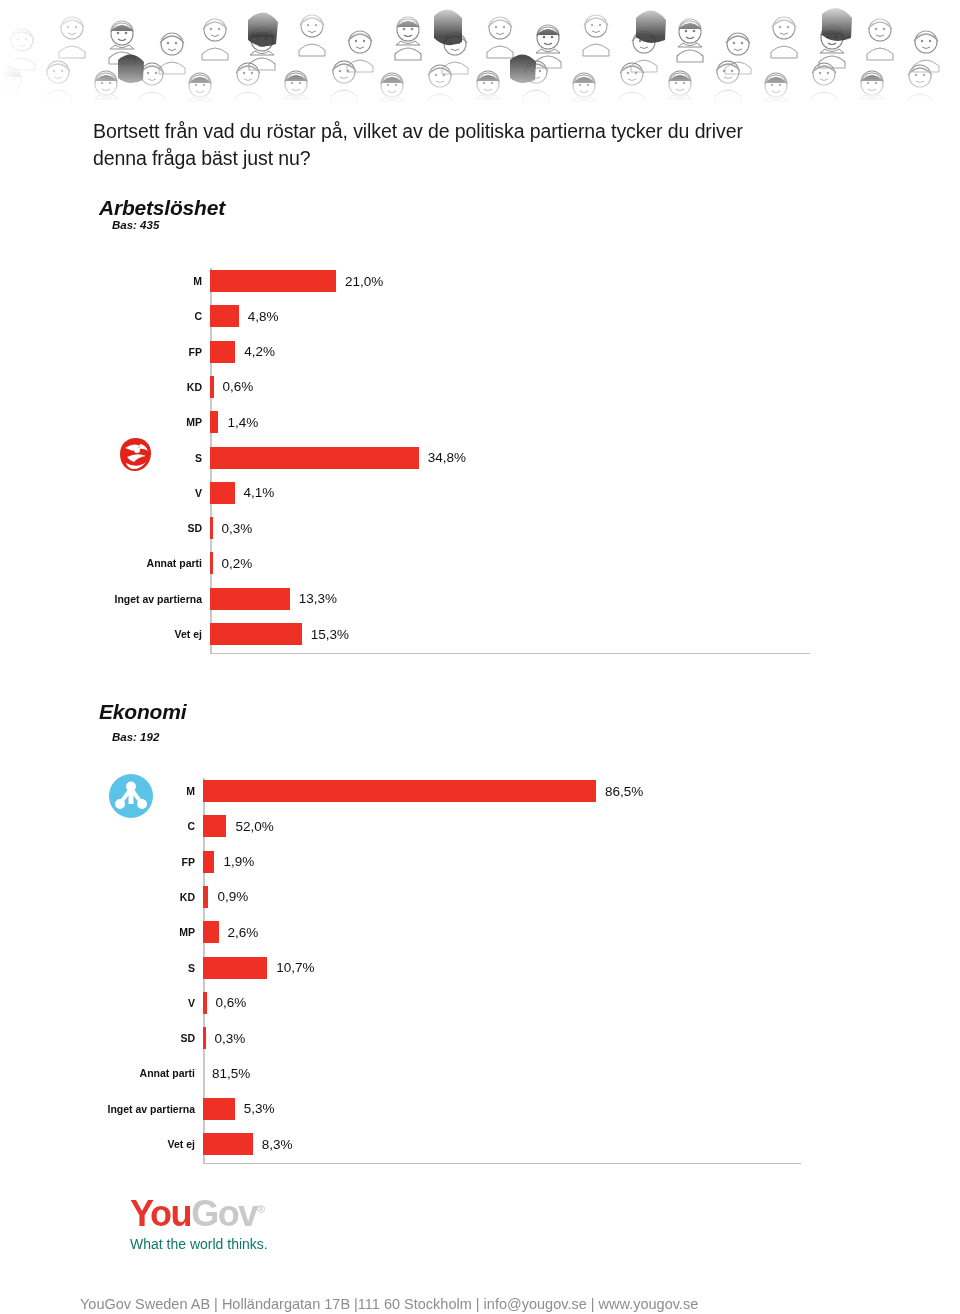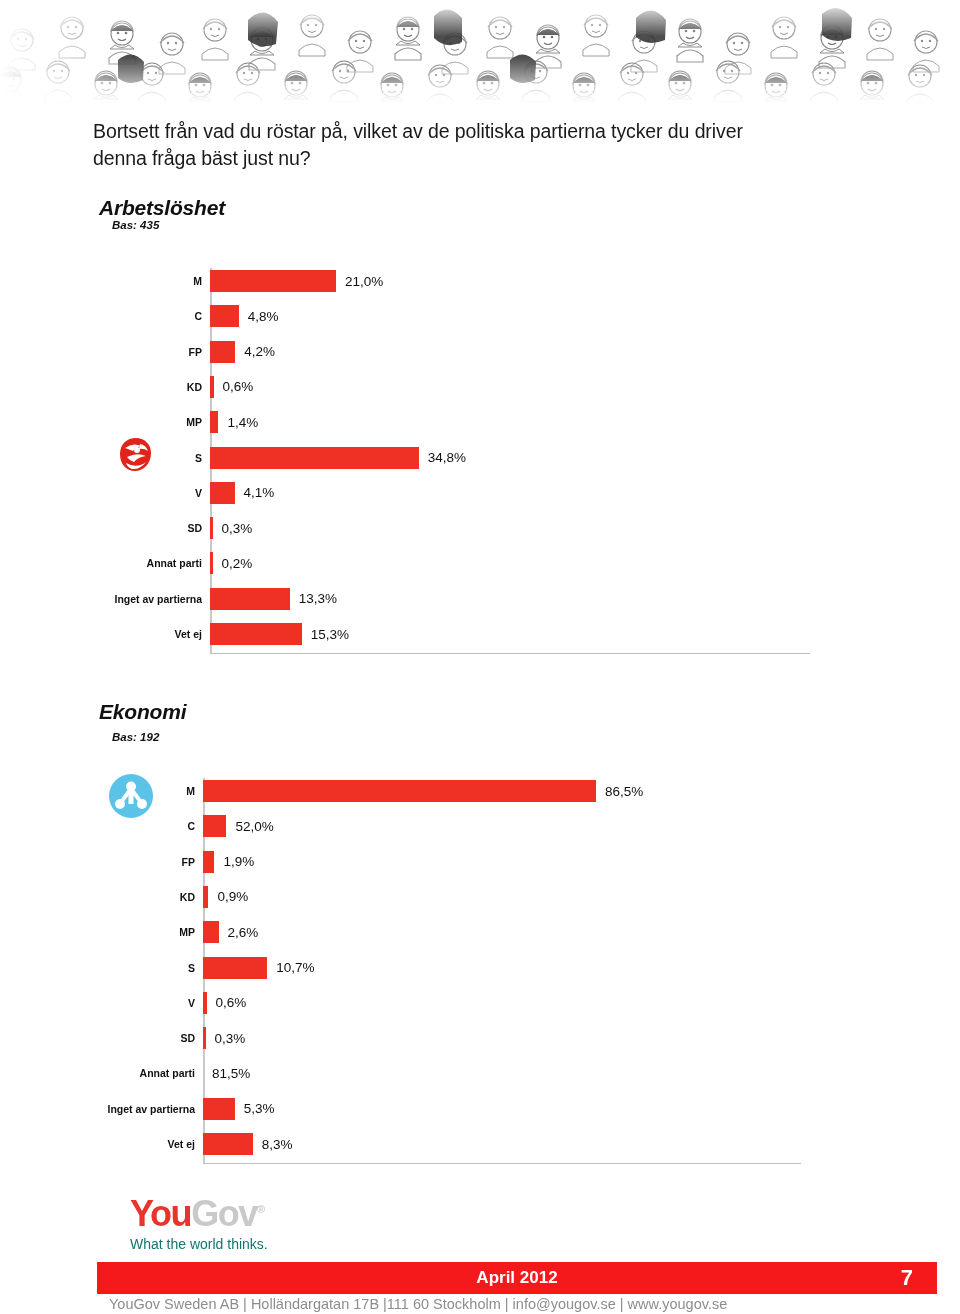--- a/index.html
+++ b/index.html
@@ -85,21 +85,21 @@
     position: absolute; left: 0; top: 0; width: 840px; height: 32px;
     display: flex; align-items: center; justify-content: center;
     color: #ffffff; font-size: 17px; font-weight: bold;
   }
   .footer-page {
     position: absolute; right: 24px; top: 0; height: 32px;
     display: flex; align-items: center;
     color: #ffffff; font-size: 22px; font-weight: bold;
   }
   .footer-contact {
-    position: absolute; left: 109px; top: 1296px; width: 840px;
+    position: absolute; left: 80px; top: 1296px; width: 840px;
     font-size: 14.5px; color: #8d8d8d; white-space: nowrap;
   }
 </style>
 </head>
 <body>
 
 <div class="page">
 
   <div class="banner">
     <svg viewBox="0 0 960 104" preserveAspectRatio="none" aria-hidden="true">
@@ -354,20 +354,16 @@
       </div>
     </div>
 
   <div class="yougov-logo">
     <div class="yg-word">
       <span class="yg-you">You</span><span class="yg-gov">Gov</span><span class="yg-reg">®</span>
     </div>
     <div class="yg-tag">What the world thinks.</div>
   </div>
 
-  <div class="footer-bar">
-    <div class="footer-date">April 2012</div>
-    <div class="footer-page">7</div>
-  </div>
 
   <div class="footer-contact">YouGov Sweden AB | Holländargatan 17B |111 60 Stockholm | info@yougov.se | www.yougov.se</div>
 
 </div>
 
 </body></html>

